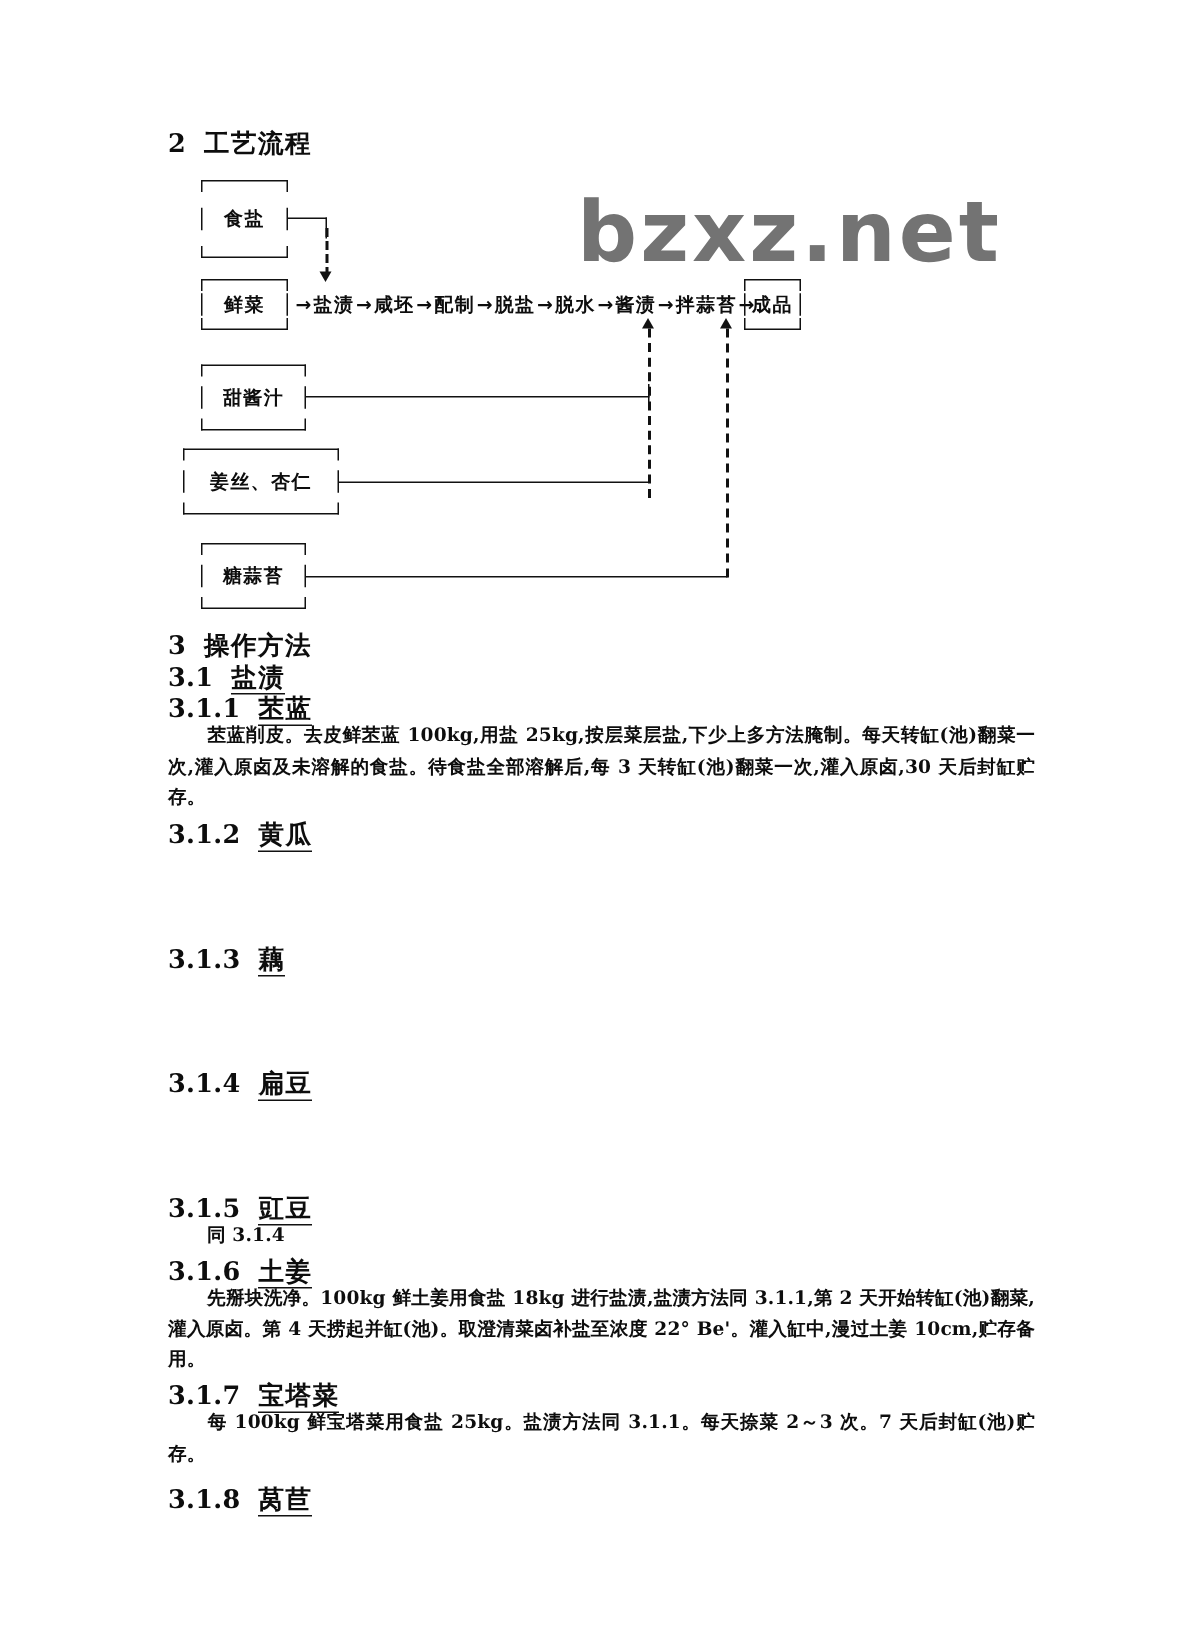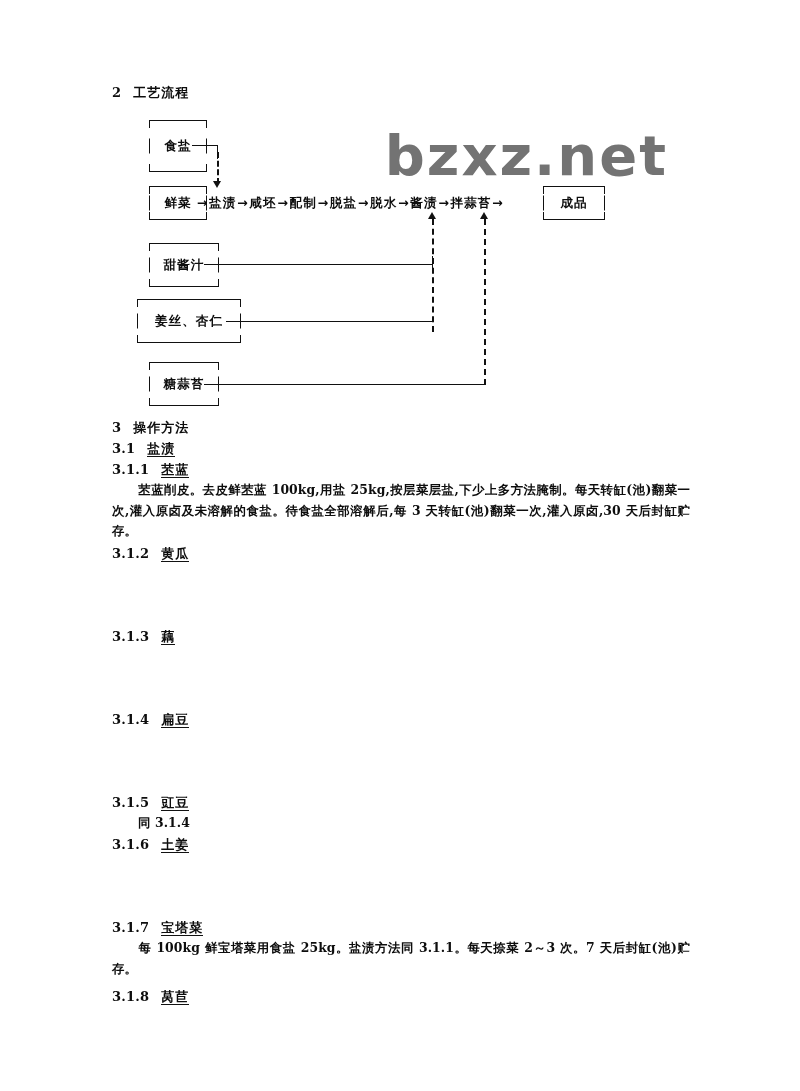--- a/index.html
+++ b/index.html
@@ -38,21 +38,21 @@
     line-height: 76px;
     white-space: nowrap;
     z-index: 0;
     user-select: none;
     text-align: right;
   }
 
   
   .sec-title {
     position: absolute;
-    font-size: 13px;
+    font-size: 17px;
     font-weight: bold;
     white-space: nowrap;
     letter-spacing: 0.2px;
   }
   .sec-title .num { margin-right: 12px; }
   .sec-title .cn  { letter-spacing: 1px; }
   .sec-title.ul .cn {
     border-bottom: 1px solid #111;
     padding-bottom: 0px;
   }
@@ -74,21 +74,20 @@
     left: 0; top: 0;
     width: 800px;
     height: 420px;
     z-index: 2;
   }
 
   
   .fbox {
     position: absolute;
     box-sizing: border-box;
-    margin-left: 15px;
   }
   .fbox .edge-top,
   .fbox .edge-bot {
     position: absolute;
     left: 0; right: 0;
     height: 0;
     border-top: 1.6px solid #111;
   }
   .fbox .edge-top { top: 0; }
   .fbox .edge-bot { bottom: 0; }
@@ -213,21 +212,21 @@
       <div class="stub br"></div>
       <div class="side l"></div>
       <div class="side r"></div>
       <div class="blabel">鲜菜</div>
     </div>
 
     <div class="chain" style="left:196px; top:196px;">
       <span class="arr">→</span><span class="step">盐渍</span><span class="arr">→</span><span class="step">咸坯</span><span class="arr">→</span><span class="step">配制</span><span class="arr">→</span><span class="step">脱盐</span><span class="arr">→</span><span class="step">脱水</span><span class="arr">→</span><span class="step">酱渍</span><span class="arr">→</span><span class="step">拌蒜苔</span><span class="arr">→</span>
     </div>
 
-    <div class="fbox" style="left:528px; top:186px; width:62px; height:34px;">
+    <div class="fbox" style="left:496px; top:186px; width:38px; height:34px;">
       <div class="edge-top"></div>
       <div class="edge-bot"></div>
       <div class="stub tl"></div>
       <div class="stub tr"></div>
       <div class="stub bl"></div>
       <div class="stub br"></div>
       <div class="side l"></div>
       <div class="side r"></div>
       <div class="blabel">成品</div>
     </div>
@@ -306,20 +305,21 @@
   </div>
 
   <div class="sec-title ul" style="left:112px; top:794px;">
     <span class="num">3.1.5</span><span class="cn">豇豆</span>
   </div>
   <div class="para" style="left:112px; top:813px; width:578px;"><span class="ind"></span><span>同 3.1.4</span></div>
 
   <div class="sec-title ul" style="left:112px; top:836px;">
     <span class="num">3.1.6</span><span class="cn">土姜</span>
   </div>
+  <div class="para" style="left:112px; top:855px; width:578px;"><span class="ind"></span><span>先掰块洗净。100kg 鲜土姜用食盐 18kg 进行盐渍,盐渍方法同 3.1.1,第 2 天开始转缸(池)翻菜,灌入原卤。第 4 天捞起并缸(池)。取澄清菜卤补盐至浓度 22° Be'。灌入缸中,漫过土姜 10cm,贮存备用。</span></div>
 
   <div class="sec-title ul" style="left:112px; top:919px;">
     <span class="num">3.1.7</span><span class="cn">宝塔菜</span>
   </div>
   <div class="para" style="left:112px; top:938px; width:578px;"><span class="ind"></span><span>每 100kg 鲜宝塔菜用食盐 25kg。盐渍方法同 3.1.1。每天捺菜 2～3 次。7 天后封缸(池)贮存。</span></div>
 
   <div class="sec-title ul" style="left:112px; top:988px;">
     <span class="num">3.1.8</span><span class="cn">莴苣</span>
   </div>
 

